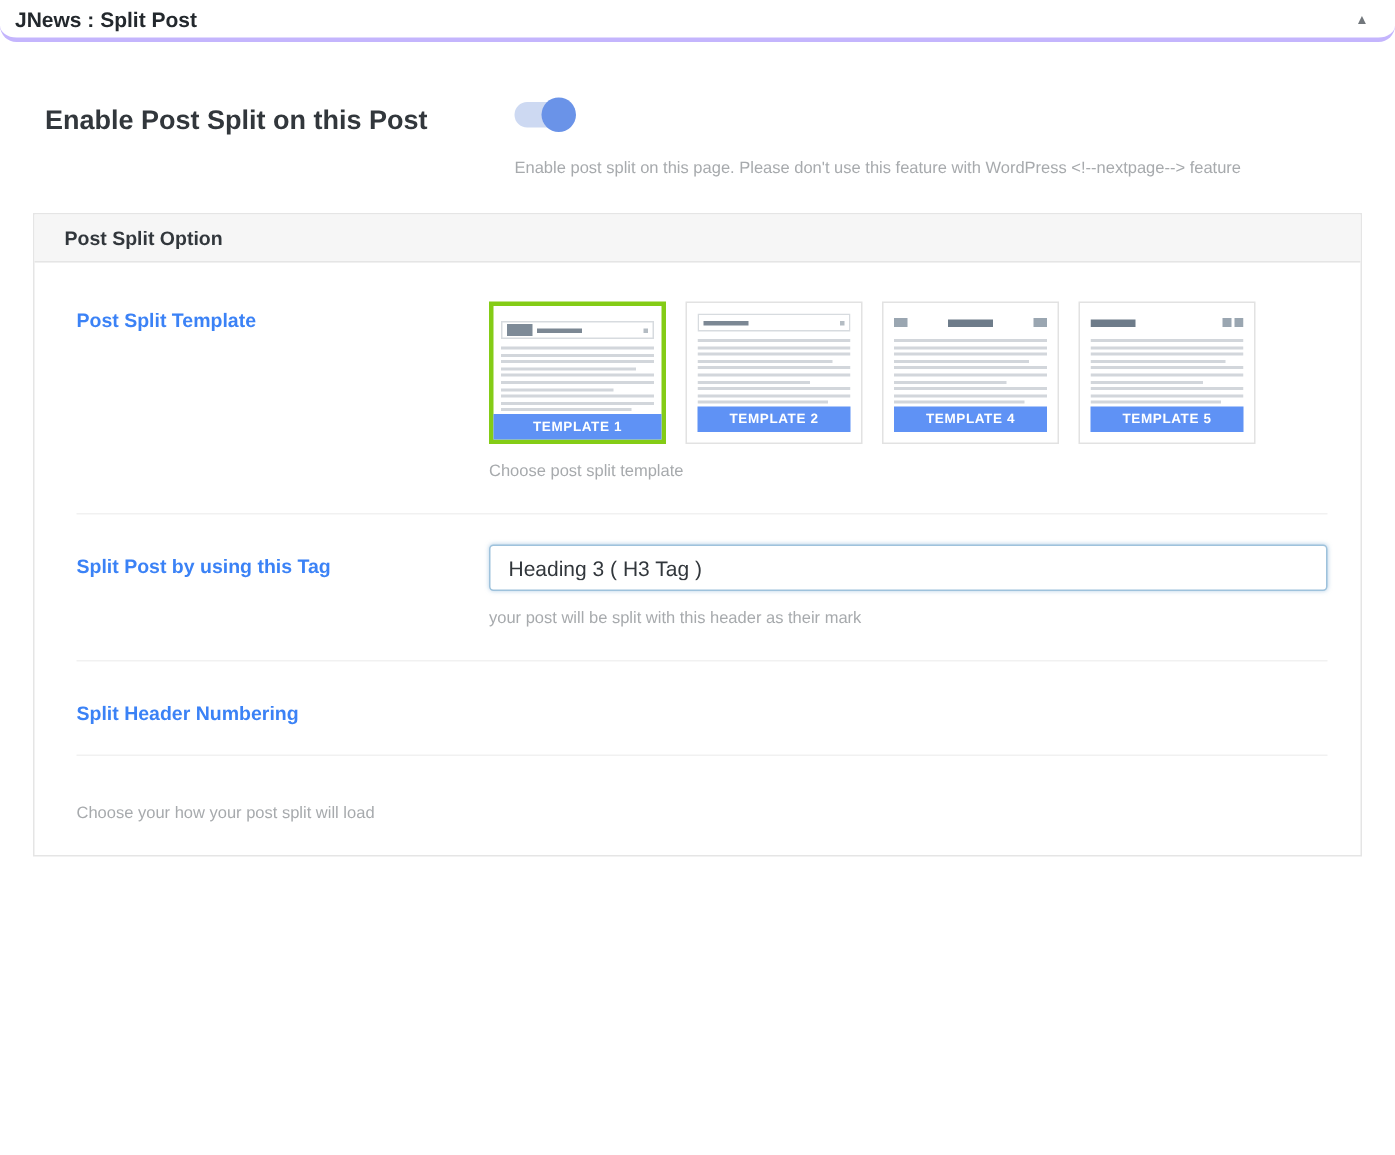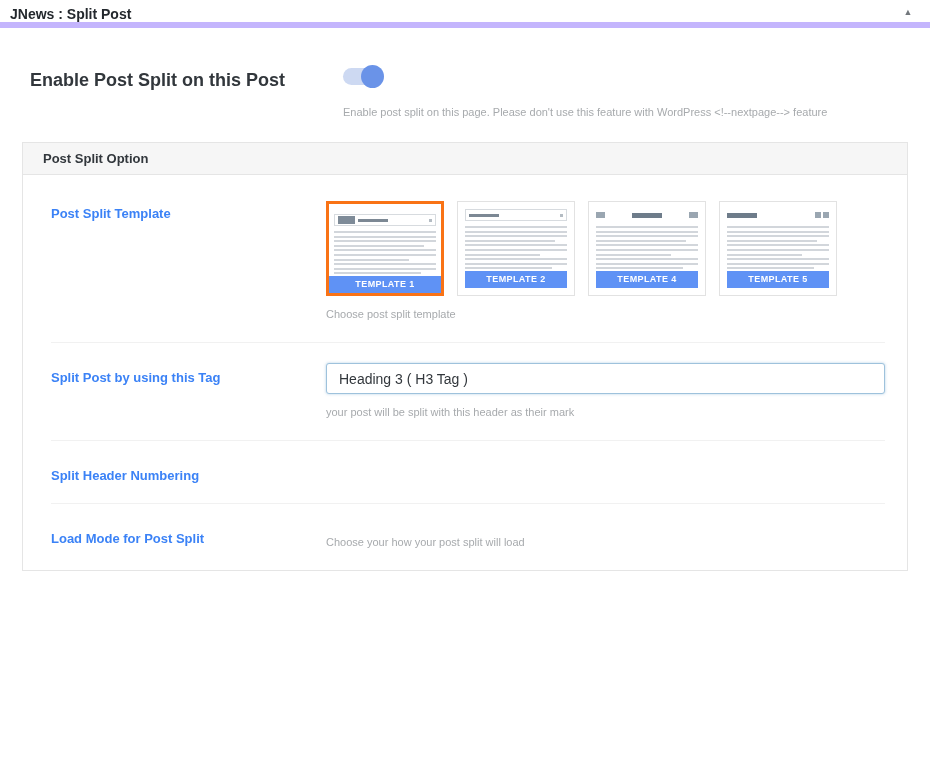--- a/index.html
+++ b/index.html
@@ -1,21 +1,21 @@
 <!DOCTYPE html>
 <html><head>
 <meta charset="utf-8">
 <style>
   * { margin:0; padding:0; box-sizing:border-box; }
   html,body { width:930px; height:770px; background:#ffffff; overflow:hidden; }
   body { font-family:"Liberation Sans","DejaVu Sans",sans-serif; font-size:13px; color:#32373c; }
 
   
-  .mb-header { height:28px; border-bottom:6px solid #c4b5fd; display:flex; align-items:flex-end;
-               padding:0 12px 0 10px; background:#fff; }
+  .mb-header { height:28px; border-bottom:3px solid #c4b5fd; display:flex; align-items:center;
+               padding:0 12px 0 10px; background:#fff;border-radius:11px; }
   .mb-title { font-size:14px; font-weight:bold; color:#23282d; }
   .mb-collapse { margin-left:auto; width:20px; height:20px; border:none; background:transparent;
                  color:#72777c; font-size:9px; line-height:20px; text-align:center; cursor:pointer; }
 
   
   .enable-section { display:flex; padding:40px 22px 22px 30px; }
   .enable-label { width:313px; flex:0 0 313px; font-weight:bold; font-size:18px; color:#32373c; padding-top:2px; }
   .enable-ctl { flex:1; }
   .toggle { position:relative; width:38px; height:17px; background:#cdd9f2; border-radius:9px;
             margin-top:0; cursor:pointer; display:inline-block; }
@@ -34,21 +34,21 @@
   .field-label { flex:0 0 275px; width:275px; font-weight:bold; font-size:13px; color:#3b82f6; }
   .sec-template .field-label { padding-top:5px; }
   .sec-input .field-label { padding-top:7px; }
   .field-ctl { flex:1; min-width:0; }
   .divider { height:1px; background:#f1f1f1; margin:0 22px 0 28px; }
 
   
   .tpl-grid { display:flex; flex-wrap:wrap; column-gap:13px; row-gap:7px; width:520px; }
   .tpl-card { width:118px; height:95px; background:#fff; border:1px solid #e2e2e2;
               padding:7px; display:flex; flex-direction:column; cursor:pointer; }
-  .tpl-card.selected { border:3px solid #f97316; padding:10px 5px 0; }
+  .tpl-card.selected { border:3px solid #84cc16; padding:10px 5px 0; }
   .tpl-preview { height:62px; overflow:hidden; }
   .tpl-name { height:17px; background:#5f92f5; color:#fff; font-size:9px; font-weight:bold;
               letter-spacing:0.4px; text-align:center; line-height:17px; margin-top:auto; }
   .tpl-card.selected .tpl-name { margin-left:-5px; margin-right:-5px; }
   .mh { height:12px; display:flex; align-items:center; margin-bottom:5px; }
   .mh.bordered { border:1px solid #d7dbdf; padding:0 3px; }
   .mh.spread { justify-content:space-between; }
   .mh.tall { height:10px; margin:1px 0 6px; }
   .blk { width:17px; height:8px; background:#7e8b98; margin-right:3px; flex:0 0 auto; }
   .dline { width:30px; height:3px; background:#7c8894; flex:0 0 auto; }
@@ -204,18 +204,17 @@
 
   <div class="divider"></div>
 
   <div class="field-section sec-input">
     <div class="field-label">Split Header Numbering</div>
   </div>
 
   <div class="divider"></div>
 
   <div class="field-section sec-input">
-    <div class="field-label">Load Mode for Post Split</div>
     <div class="field-ctl">
       <div class="help">Choose your how your post split will load</div>
     </div>
   </div>
 </div>
 
 </body></html>

